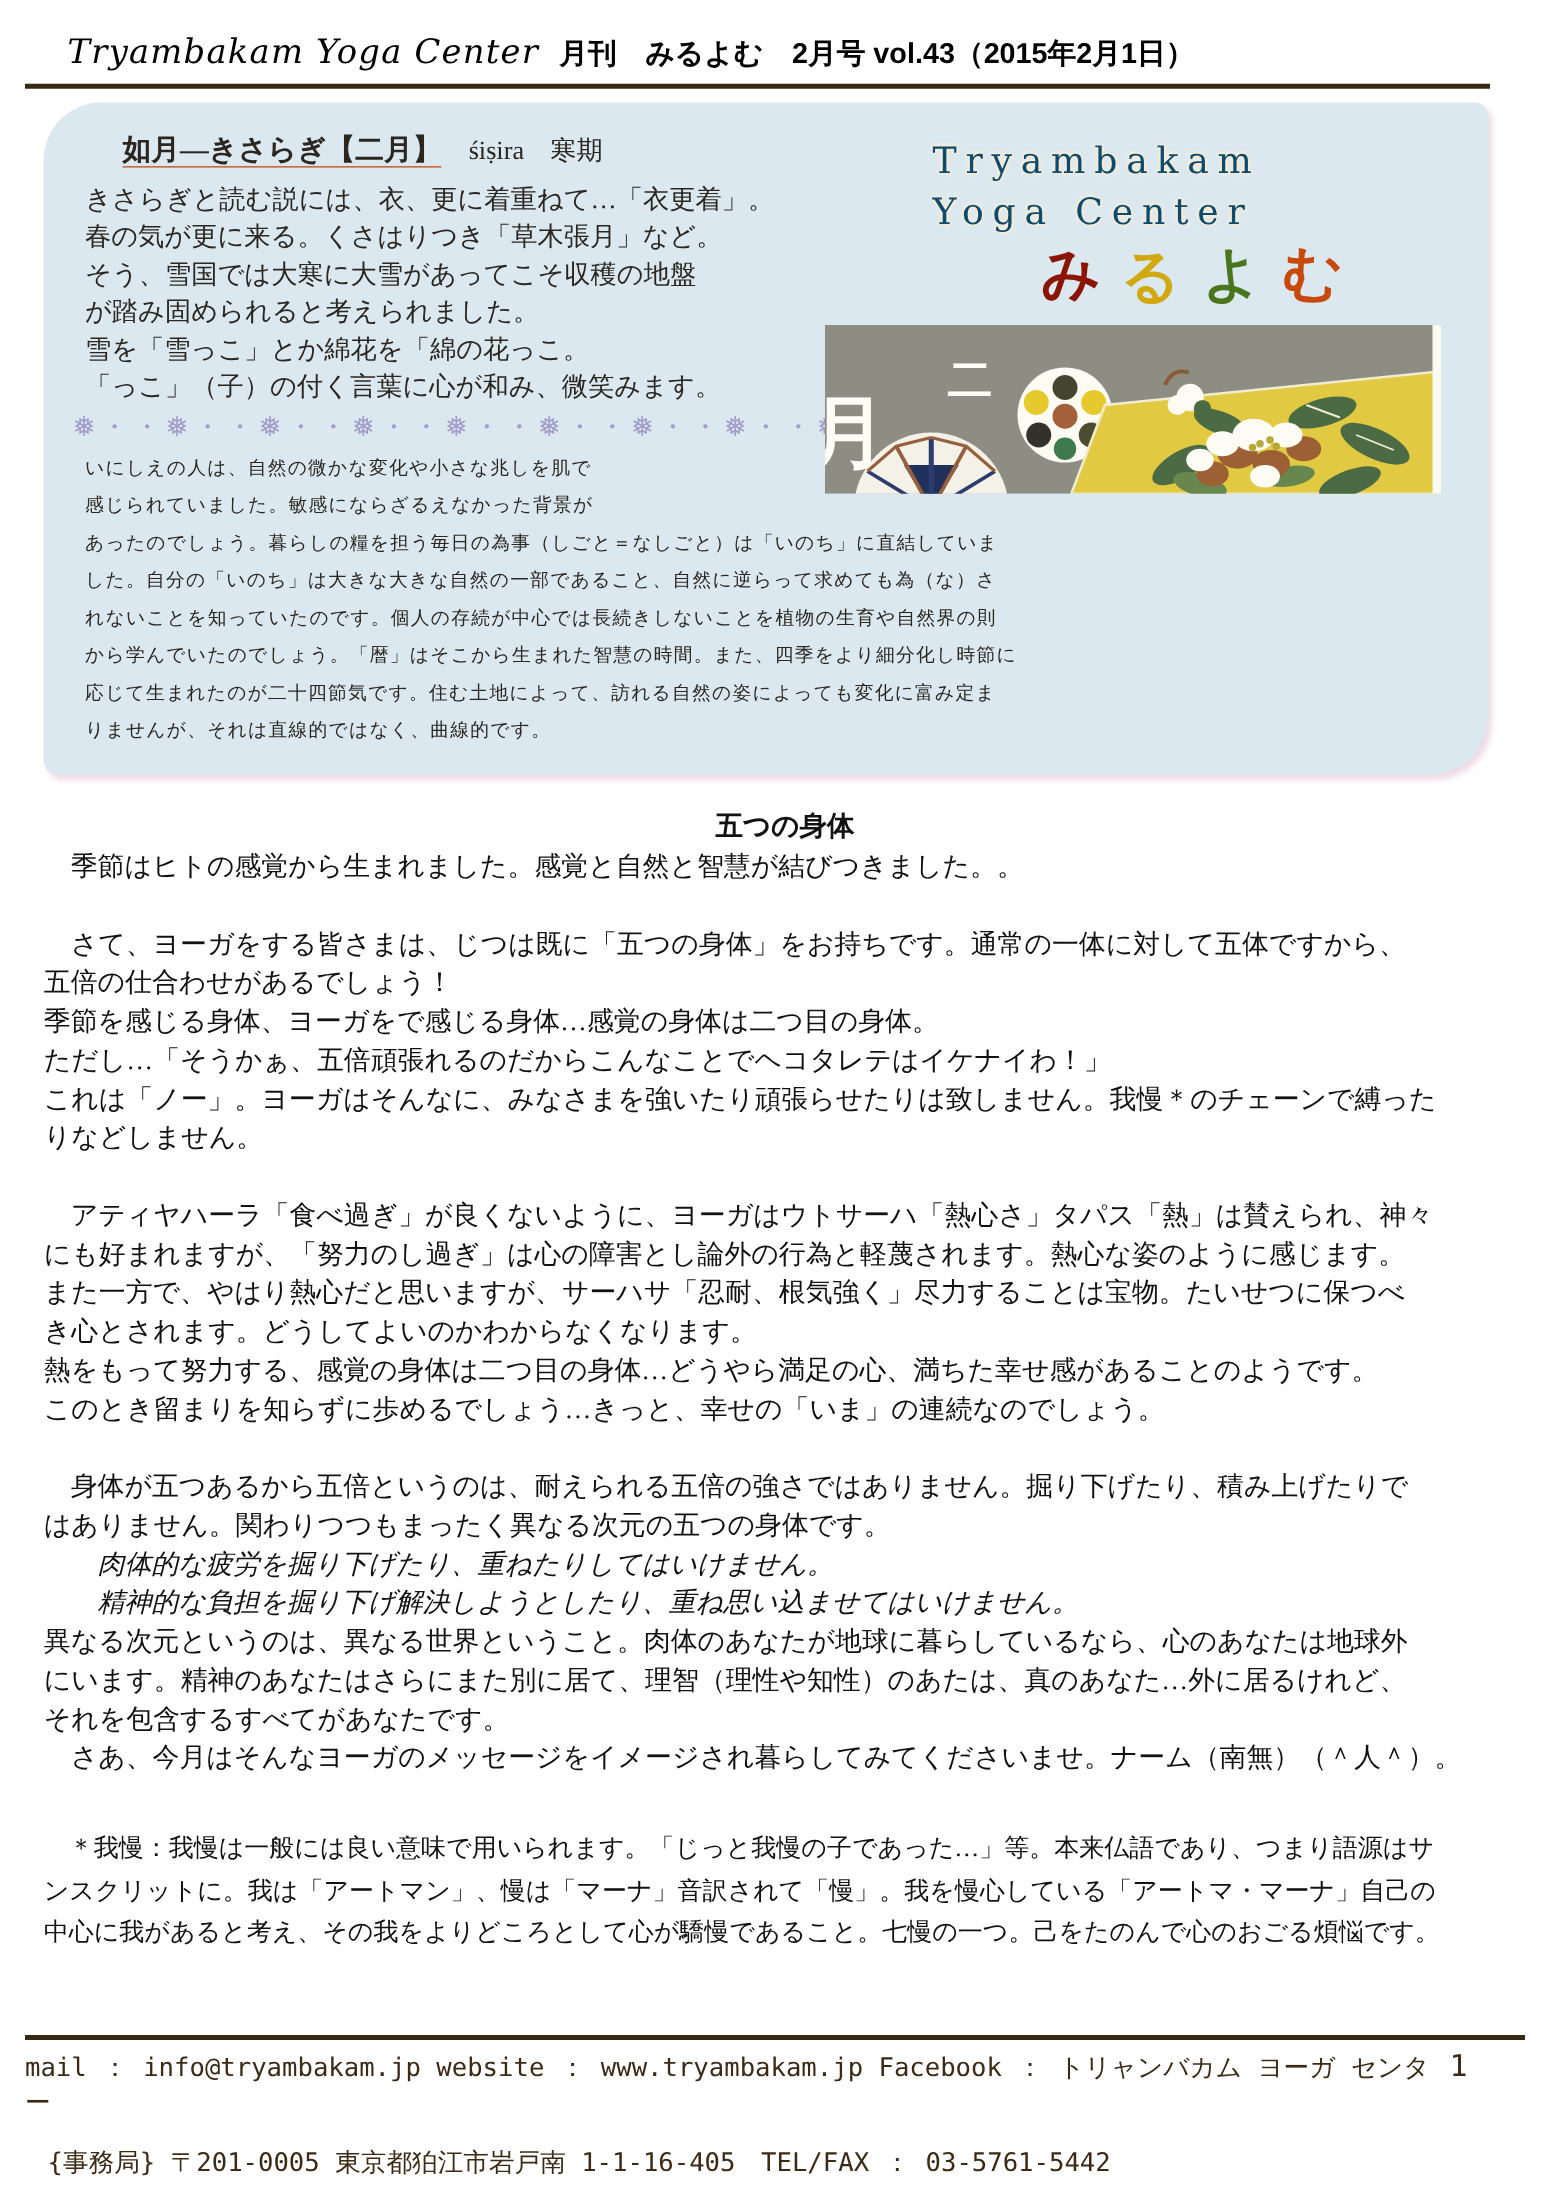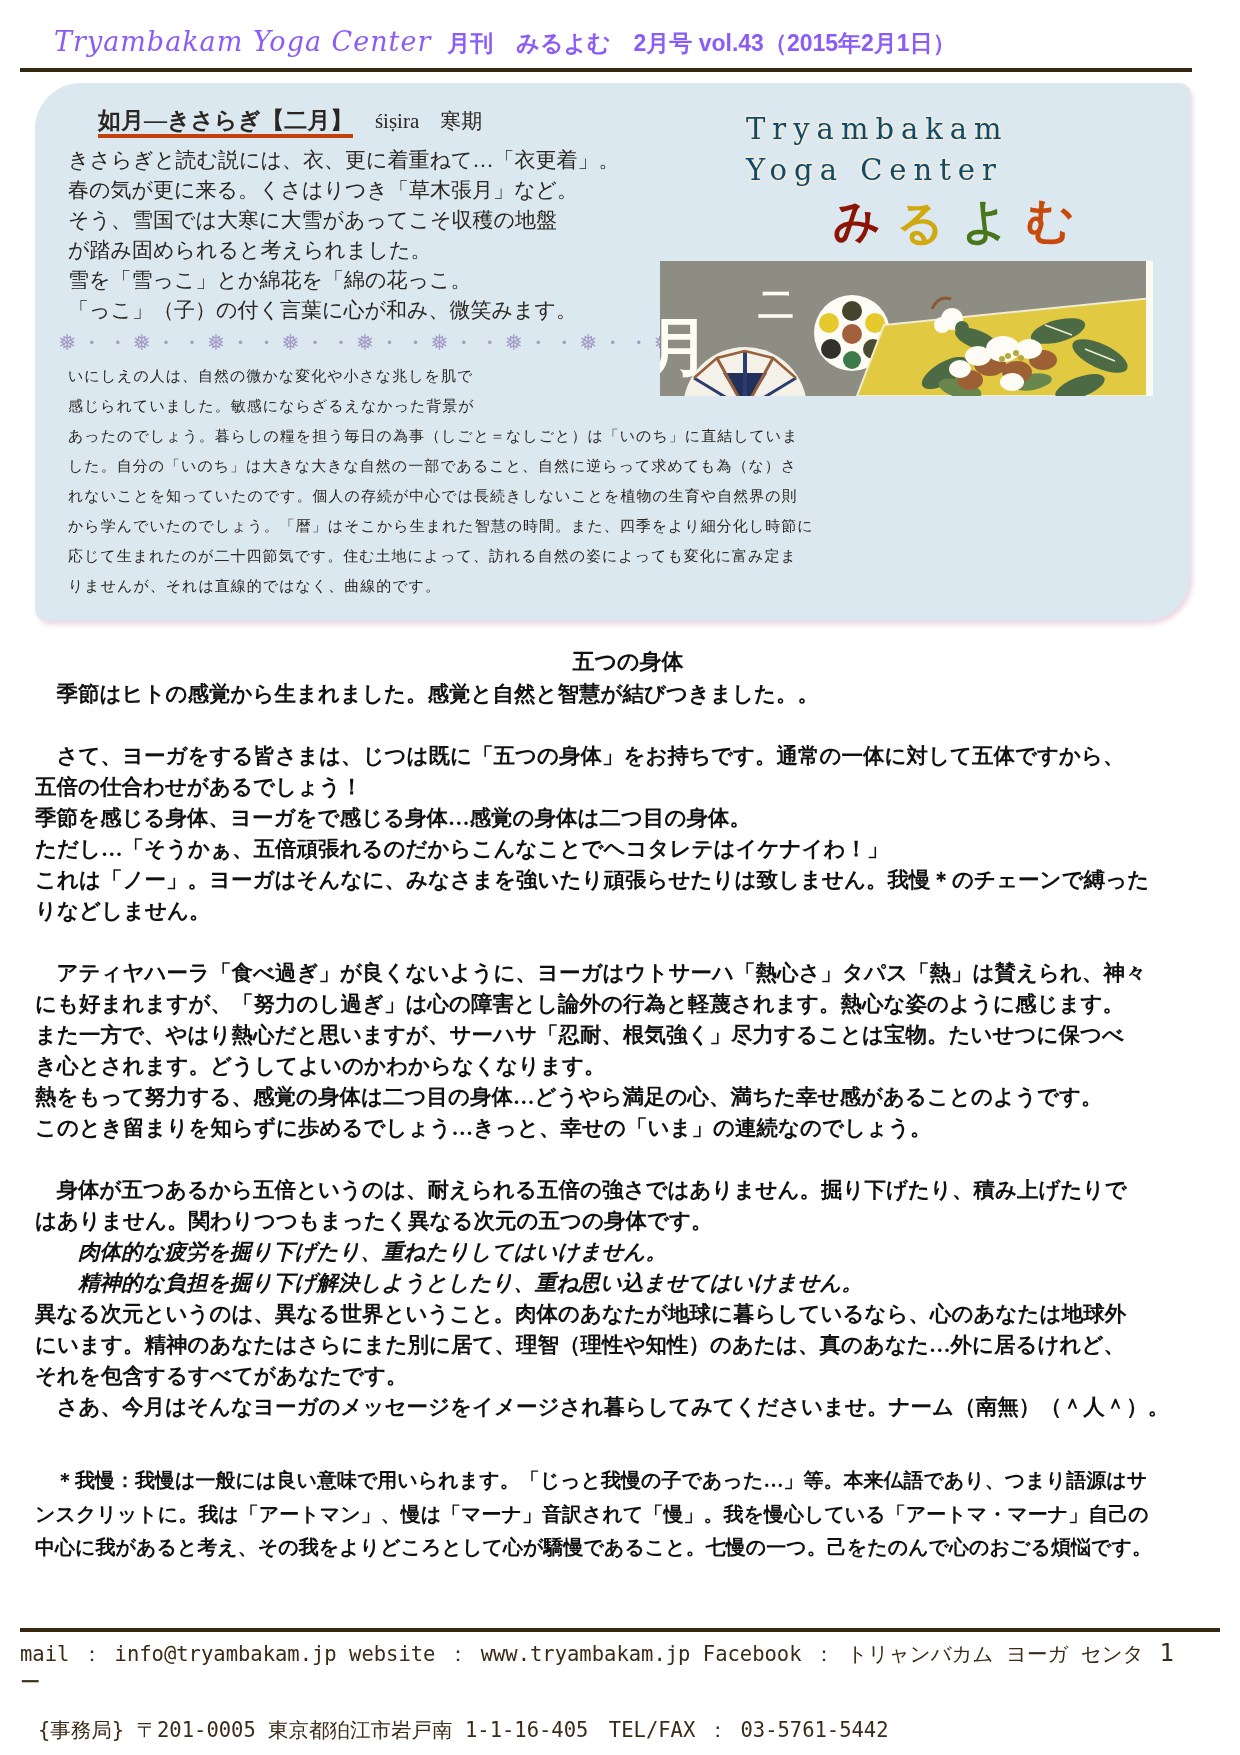--- a/index.html
+++ b/index.html
@@ -4,37 +4,37 @@
 <style>
   html,body{margin:0;padding:0;}
   body{
     width:1240px;height:1755px;position:relative;background:#ffffff;
     font-family:"Liberation Serif","DejaVu Serif",serif;color:#1c1c1c;
     overflow:hidden;
   }
   .page{padding:26px 20px 0 20px;box-sizing:border-box;}
 
   
-  .hdr{padding-left:34px;white-space:nowrap;color:#8b5cf6;}
+  .hdr{padding-left:34px;white-space:nowrap;color:#000000;}
   .hdr .en{font-style:italic;font-family:"DejaVu Serif","Liberation Serif",serif;font-size:27px;letter-spacing:1px;}
   .hdr .jp{font-family:"Liberation Sans","DejaVu Sans",sans-serif;font-weight:bold;font-size:23px;margin-left:12px;}
   .rule{height:4px;background:#372813;margin-top:9px;width:1172px;}
 
   
   .bluebox{
     margin:11px 0 0 15px;width:1155px;box-sizing:border-box;
     background:#dbe8f0;border-radius:46px 10px 46px 12px;
     padding:20px 30px 20px 33px;color:#2b2620;
     box-shadow:3px 4px 5px #eedae6;
   }
   .bb-row{display:flex;}
   .bb-left{width:578px;flex:0 0 auto;}
   .bb-right{width:500px;margin-left:auto;}
   .bb-title{font-size:23px;font-weight:bold;margin:2px 0 9px 30px;white-space:nowrap;}
-  .bb-title .t-main{border-bottom:4px solid #c2410c;padding-bottom:1px;}
+  .bb-title .t-main{border-bottom:1px solid #c2410c;padding-bottom:1px;}
   .bb-title .t-suffix{font-weight:normal;font-size:21px;margin-left:16px;}
   .bb-line{font-size:21px;line-height:30px;white-space:nowrap;}
   .bb-divider{color:#a49cc8;font-size:22px;line-height:36px;letter-spacing:4px;margin-left:-10px;white-space:nowrap;}
   .bb-para{font-size:15px;line-height:30px;letter-spacing:1px;white-space:nowrap;}
 
   
   .logo{
     margin:6px 0 0 86px;line-height:41px;font-size:29px;letter-spacing:7px;color:#0c4a6e;
     font-family:"DejaVu Serif","Liberation Serif",serif;
     text-shadow:0 0 2px #f7ecd6,0 0 5px #f7ecd6,1px 1px 2px #f7ecd6,-1px -1px 2px #f7ecd6;
@@ -45,21 +45,21 @@
   .wordmark span{display:inline-block;}
   .wm1{color:#8a1505;transform:rotate(-5deg);}
   .wm2{color:#d1a90e;transform:rotate(4deg) translateY(2px);}
   .wm3{color:#49761c;transform:rotate(-3deg);}
   .wm4{color:#c8490c;transform:rotate(3deg);}
   .illu{margin-top:14px;display:block;}
 
   
   .article{margin:24px 0 0 15px;width:1186px;font-size:21.5px;line-height:31px;color:#111;}
   .a-heading{font-family:"Liberation Sans","DejaVu Sans",sans-serif;font-weight:bold;font-size:22px;line-height:34px;text-align:center;}
-  .a-line{white-space:nowrap;font-weight:bold;}
+  .a-line{white-space:nowrap;}
   .blank{height:31px;}
   .italic{font-style:italic;}
   .footnote{margin-top:41px;font-size:20px;line-height:33.5px;}
 
   
   .footer{position:absolute;left:20px;top:1628px;width:1200px;color:#3a2a16;}
   .f-rule{height:4px;background:#372813;width:1200px;}
   .f-mono{font-family:"DejaVu Sans Mono","Liberation Mono",monospace;font-size:20.5px;}
   .f-line1{display:flex;align-items:baseline;margin-top:7px;justify-content:space-between;}
   .f-page{margin-left:auto;margin-right:46px;font-size:24px;}

